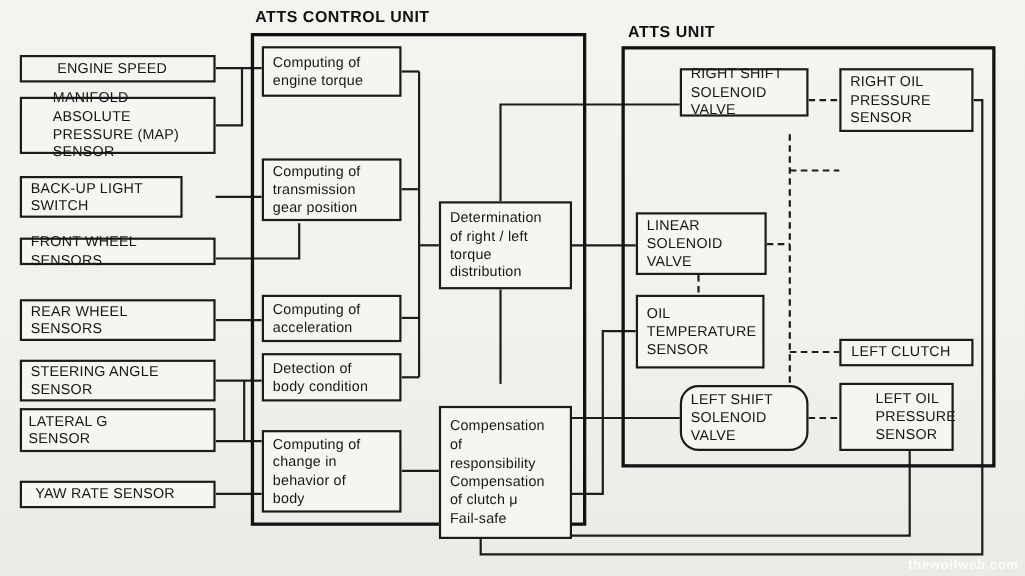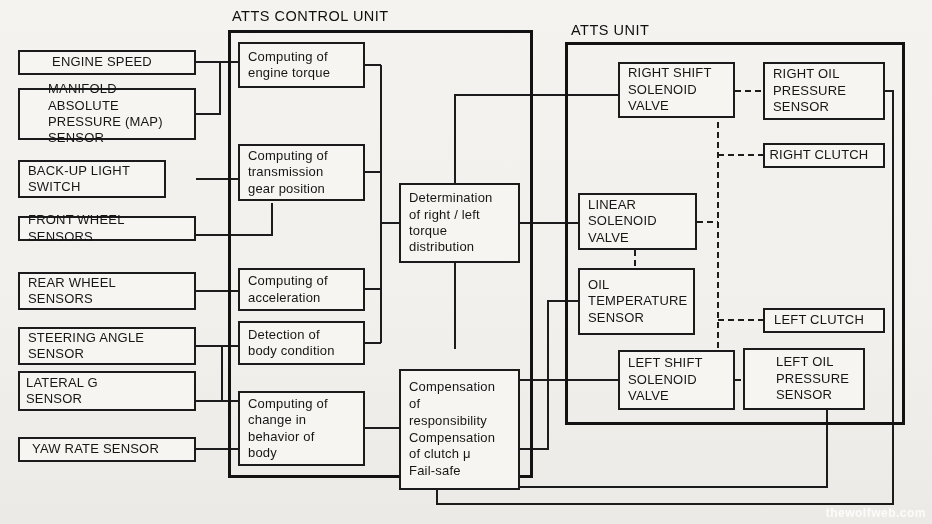--- a/index.html
+++ b/index.html
@@ -14,21 +14,21 @@
   .box{
     position:absolute;box-sizing:border-box;
     border:2px solid #1b1b1b;background:#f6f5f1;
     display:flex;align-items:center;
     white-space:pre-line;font-size:13px;line-height:1.26;
     padding:2px 6px 2px 8px;letter-spacing:.2px;
   }
   .box.center{justify-content:center;text-align:center;padding-left:4px;padding-right:14px;}
   .box.small-lines{line-height:1.3;margin-top:20px;}
   .unit{position:absolute;box-sizing:border-box;border:3px solid #121212;background:transparent;}
-  .unit-title{position:absolute;font-weight:normal;font-size:14.5px;letter-spacing:.5px;color:#101010;text-align:right;}
+  .unit-title{position:absolute;font-weight:bold;font-size:14.5px;letter-spacing:.5px;color:#101010;text-align:right;}
   .watermark{
     position:absolute;right:6px;bottom:4px;font-size:12px;font-weight:bold;
     color:#ffffff;opacity:.85;letter-spacing:.5px;
   }
 </style>
 </head>
 <body>
 
 <div class="stage">
 
@@ -108,36 +108,35 @@
   <div class="box small-lines" style="left:399px;top:349px;width:121px;height:121px;">Compensation
 of
 responsibility
 Compensation
 of clutch μ
 Fail-safe</div>
 
   <div class="unit-title" style="left:571px;top:22px;">ATTS UNIT</div>
   <div class="unit" style="left:565px;top:42px;width:340px;height:383px;"></div>
 
-  <div class="box" style="left:618px;top:62px;width:117px;height:56px;">RIGHT SHIFT
+  <div class="box" style="left:618px;top:62px;width:117px;height:44px;">RIGHT SHIFT
 SOLENOID
 VALVE</div>
   <div class="box" style="left:763px;top:62px;width:122px;height:58px;">RIGHT OIL
 PRESSURE
 SENSOR</div>
-  <div class="box center" style="left:763px;top:143px;width:122px;height:25px;">RIGHT CLUTCH</div>
   <div class="box" style="left:578px;top:193px;width:119px;height:57px;">LINEAR
 SOLENOID
 VALVE</div>
   <div class="box" style="left:578px;top:268px;width:117px;height:67px;">OIL
 TEMPERATURE
 SENSOR</div>
   <div class="box center" style="left:763px;top:308px;width:122px;height:25px;">LEFT CLUTCH</div>
-  <div class="box" style="left:618px;top:350px;width:117px;height:60px;">LEFT SHIFT
+  <div class="box" style="left:618px;top:350px;width:117px;height:60px;border-radius:17px;">LEFT SHIFT
 SOLENOID
 VALVE</div>
-  <div class="box" style="left:743px;top:348px;width:122px;height:62px;padding-left:31px;">LEFT OIL
+  <div class="box" style="left:763px;top:348px;width:104px;height:62px;padding-left:31px;">LEFT OIL
 PRESSURE
 SENSOR</div>
 
   <div class="watermark">thewolfweb.com</div>
 
 </div>
 
 </body></html>

